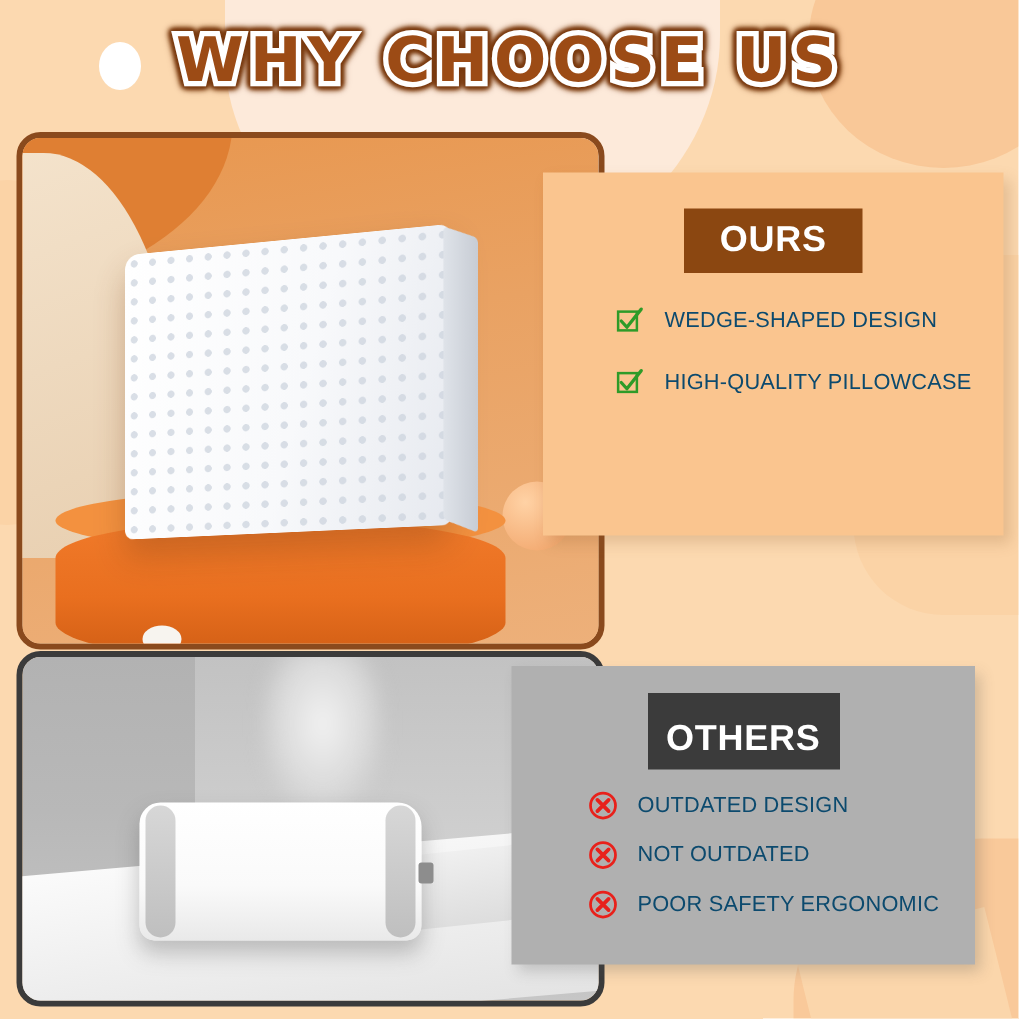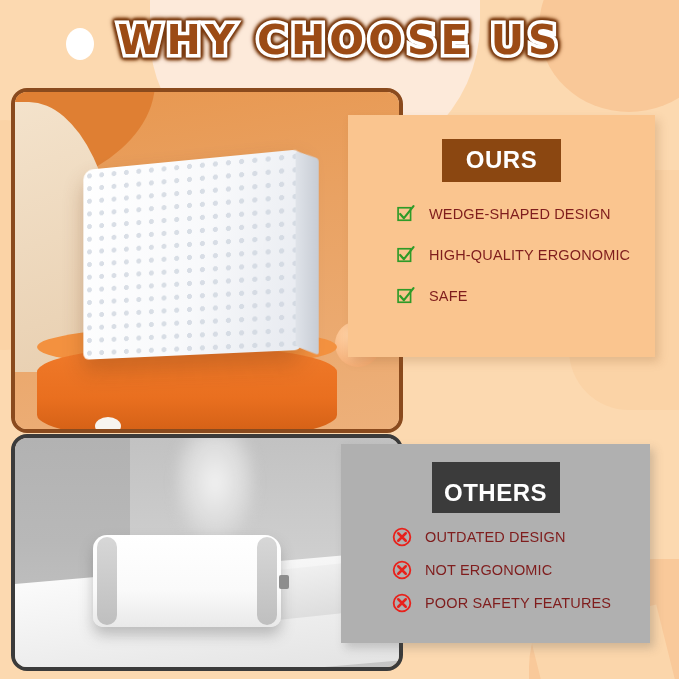--- a/index.html
+++ b/index.html
@@ -225,21 +225,21 @@
     background: #8d8d8d; border-radius: 2px;
   }
 
   
   .panel {
     position: absolute;
     z-index: 5;
     box-shadow: 4px 5px 9px rgba(140,90,45,0.22);
   }
   .panel-ours {
-    left: 348px; top: 115px;
+    left: 362px; top: 115px;
     width: 307px; height: 242px;
     background: #fac58f;
   }
   .panel-others {
     left: 341px; top: 444px;
     width: 309px; height: 199px;
     background: #b0b0b0;
     box-shadow: 4px 5px 9px rgba(80,80,80,0.25);
   }
   .panel-head {
@@ -264,21 +264,21 @@
     background: #3b3b3b;
     font-size: 24px;
     letter-spacing: 0.5px;
   }
   .feature-list { margin: 0; padding: 0; list-style: none; }
   .list-ours { margin-top: 22px; padding-left: 48px; }
   .list-others { margin-top: 14px; padding-left: 51px; }
   .feature-item {
     display: flex;
     align-items: center;
-    color: #7f1d1d;
+    color: #0c4a6e;
     font-size: 14.5px;
     letter-spacing: 0.15px;
     white-space: nowrap;
   }
   .list-ours .feature-item { margin-bottom: 21px; }
   .list-others .feature-item { margin-bottom: 13px; align-items: center; }
   .feature-icon {
     width: 20px; height: 20px;
     margin-right: 13px;
     flex: 0 0 auto;
@@ -340,52 +340,45 @@
           <rect x="2.5" y="4.5" width="15" height="15" fill="none" stroke="#2e9b28" stroke-width="2"></rect>
           <path d="M5 12 L9.5 17 L21 2.5" fill="none" stroke="#2e9b28" stroke-width="2.6" stroke-linecap="round" stroke-linejoin="round"></path>
         </svg>
         <span>WEDGE-SHAPED DESIGN</span>
       </li>
       <li class="feature-item">
         <svg class="feature-icon" viewBox="0 0 24 24">
           <rect x="2.5" y="4.5" width="15" height="15" fill="none" stroke="#2e9b28" stroke-width="2"></rect>
           <path d="M5 12 L9.5 17 L21 2.5" fill="none" stroke="#2e9b28" stroke-width="2.6" stroke-linecap="round" stroke-linejoin="round"></path>
         </svg>
-        <span>HIGH-QUALITY ERGONOMIC</span>
-      </li>
-      <li class="feature-item">
-        <svg class="feature-icon" viewBox="0 0 24 24">
-          <rect x="2.5" y="4.5" width="15" height="15" fill="none" stroke="#2e9b28" stroke-width="2"></rect>
-          <path d="M5 12 L9.5 17 L21 2.5" fill="none" stroke="#2e9b28" stroke-width="2.6" stroke-linecap="round" stroke-linejoin="round"></path>
-        </svg>
-        <span>SAFE</span>
+        <span>HIGH-QUALITY PILLOWCASE</span>
       </li>
     </ul>
   </div>
 
   <div class="panel panel-others">
     <div class="panel-head head-others">OTHERS</div>
     <ul class="feature-list list-others">
       <li class="feature-item">
         <svg class="feature-icon" viewBox="0 0 24 24">
           <circle cx="12" cy="12" r="10" fill="none" stroke="#e8211b" stroke-width="2.2"></circle>
           <path d="M7.5 7.5 L16.5 16.5 M16.5 7.5 L7.5 16.5" stroke="#e8211b" stroke-width="3" stroke-linecap="round"></path>
         </svg>
         <span>OUTDATED DESIGN</span>
       </li>
       <li class="feature-item">
         <svg class="feature-icon" viewBox="0 0 24 24">
           <circle cx="12" cy="12" r="10" fill="none" stroke="#e8211b" stroke-width="2.2"></circle>
           <path d="M7.5 7.5 L16.5 16.5 M16.5 7.5 L7.5 16.5" stroke="#e8211b" stroke-width="3" stroke-linecap="round"></path>
         </svg>
-        <span>NOT ERGONOMIC</span>
+        <span>NOT OUTDATED</span>
       </li>
       <li class="feature-item">
         <svg class="feature-icon" viewBox="0 0 24 24">
           <circle cx="12" cy="12" r="10" fill="none" stroke="#e8211b" stroke-width="2.2"></circle>
           <path d="M7.5 7.5 L16.5 16.5 M16.5 7.5 L7.5 16.5" stroke="#e8211b" stroke-width="3" stroke-linecap="round"></path>
         </svg>
-        <span>POOR SAFETY FEATURES</span>
+        <span>POOR SAFETY ERGONOMIC</span>
       </li>
     </ul>
   </div>
 
 </div>
 
 </body></html>

